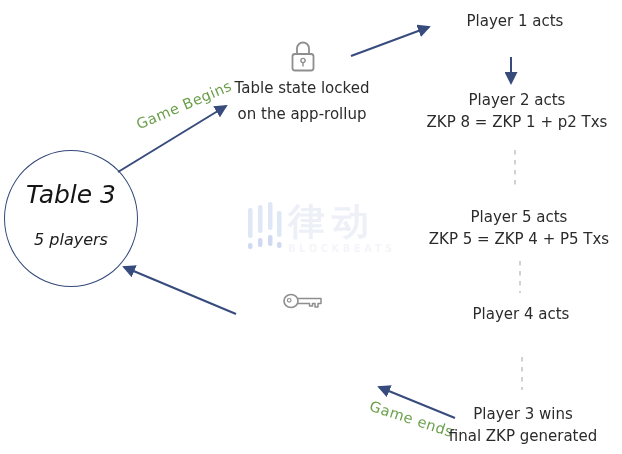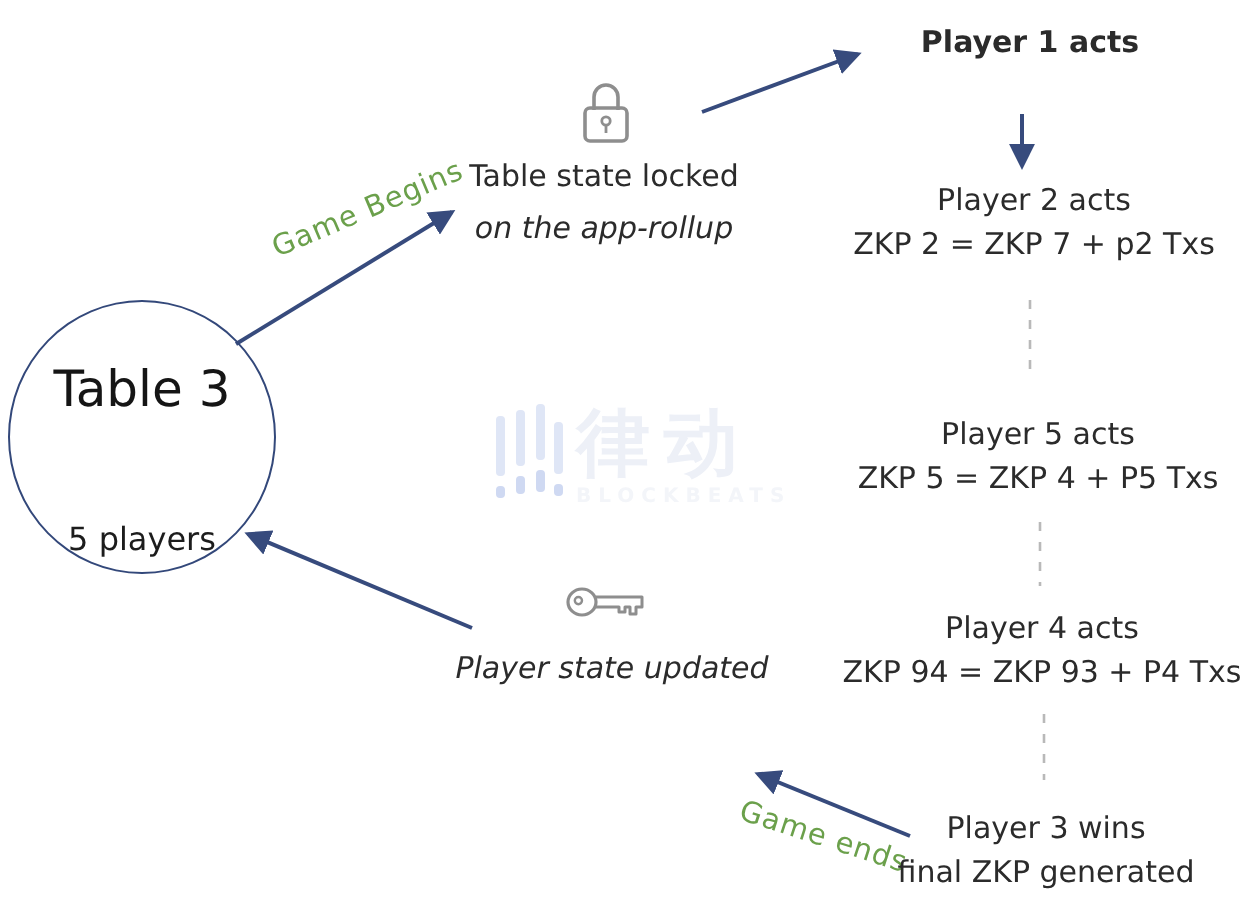--- a/index.html
+++ b/index.html
@@ -5,36 +5,36 @@
   html,body{margin:0;padding:0;background:#ffffff;}
   #stage{
     position:relative;width:622px;height:454px;background:#ffffff;overflow:hidden;
     font-family:"DejaVu Sans", sans-serif;
   }
   .hand{color:#2b2b2b;}
   .step{
     position:absolute;text-align:center;transform:translateX(-50%);
     font-size:15px;line-height:22px;white-space:nowrap;color:#2b2b2b;
   }
-  .step .l2{font-size:15px;font-style:italic;}
+  .step .l2{font-size:15px;}
   .green-label{
     position:absolute;color:#6ba04b;font-size:14.5px;white-space:nowrap;
     font-weight:500;letter-spacing:.5px;
   }
   #table-circle{
     position:absolute;left:4px;top:150px;width:134px;height:137px;
-    border:1.6px solid #33487a;border-radius:50%;box-sizing:border-box;
+    border:1.6px solid #33487a;border-radius:50%;box-sizing:border-box;font-style:italic;
   }
   #table-title{
     position:absolute;left:0;right:0;top:30px;text-align:center;
     font-size:25px;color:#151515;line-height:28px;
   }
   #table-subtitle{
     position:absolute;left:0;right:0;top:80px;text-align:center;
-    font-size:16px;color:#1c1c1c;line-height:18px;margin-top:30px;
+    font-size:16px;color:#1c1c1c;line-height:18px;
   }
   .icon-abs{position:absolute;}
   
   #watermark{position:absolute;left:247px;top:202px;display:flex;pointer-events:none;}
   #wm-text{margin-left:5px;}
   #wm-cn{font-size:37px;font-weight:bold;color:#edf0f7;letter-spacing:7px;line-height:40px;}
   #wm-en{font-size:10px;font-weight:bold;color:#f3f5f9;letter-spacing:3.5px;margin-top:1px;}
   svg{display:block;}
   #arrow-layer{position:absolute;left:0;top:0;}
 </style>
@@ -94,36 +94,34 @@
     <div class="l1">Table state locked</div>
     <div class="l2">on the app-rollup</div>
   </div>
 
   <svg class="icon-abs" style="left:282px;top:291px;" width="42" height="20" viewBox="0 0 42 20">
     <ellipse cx="9" cy="10" rx="7" ry="6.5" fill="none" stroke="#8e8e8e" stroke-width="1.6"></ellipse>
     <circle cx="7.2" cy="9.3" r="1.8" fill="none" stroke="#8e8e8e" stroke-width="1.2"></circle>
     <path d="M16 7.5 L39 7.5 L39 12.5 L36 12.5 L36 16 L33 16 L33 12.5 L30.5 12.5 L30.5 15 L27.5 15 L27.5 12.5 L16 12.5" fill="none" stroke="#8e8e8e" stroke-width="1.5" stroke-linejoin="round"></path>
   </svg>
   <div class="step hand" style="left:306px;top:321px;line-height:26px;">
-    <div class="l2">Player state updated</div>
   </div>
 
-  <div class="step" style="left:515px;top:10px;font-weight:bold;">
+  <div class="step" style="left:515px;top:10px;">
     <div>Player 1 acts</div>
   </div>
   <div class="step" style="left:517px;top:89px;">
     <div>Player 2 acts</div>
-    <div>ZKP 2 = ZKP 7 + p2 Txs</div>
+    <div>ZKP 8 = ZKP 1 + p2 Txs</div>
   </div>
   <div class="step" style="left:519px;top:206px;text-align:center;">
     <div>Player 5 acts</div>
     <div>ZKP 5 = ZKP 4 + P5 Txs</div>
   </div>
   <div class="step" style="left:521px;top:303px;">
     <div>Player 4 acts</div>
-    <div>ZKP 94 = ZKP 93 + P4 Txs</div>
   </div>
   <div class="step" style="left:523px;top:403px;">
     <div>Player 3 wins</div>
     <div>final ZKP generated</div>
   </div>
 
 </div>
 
 </body></html>

